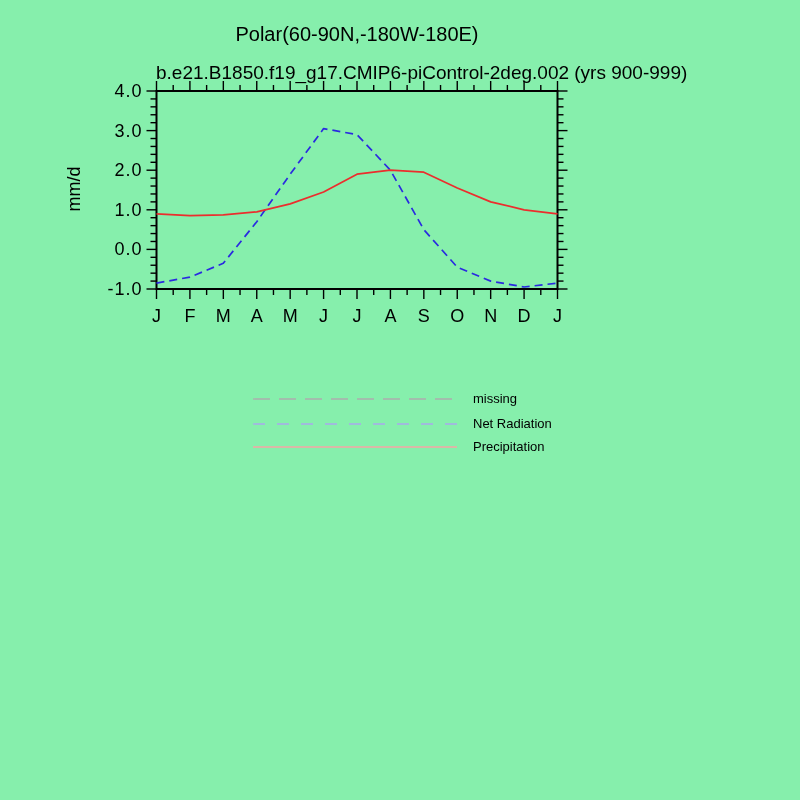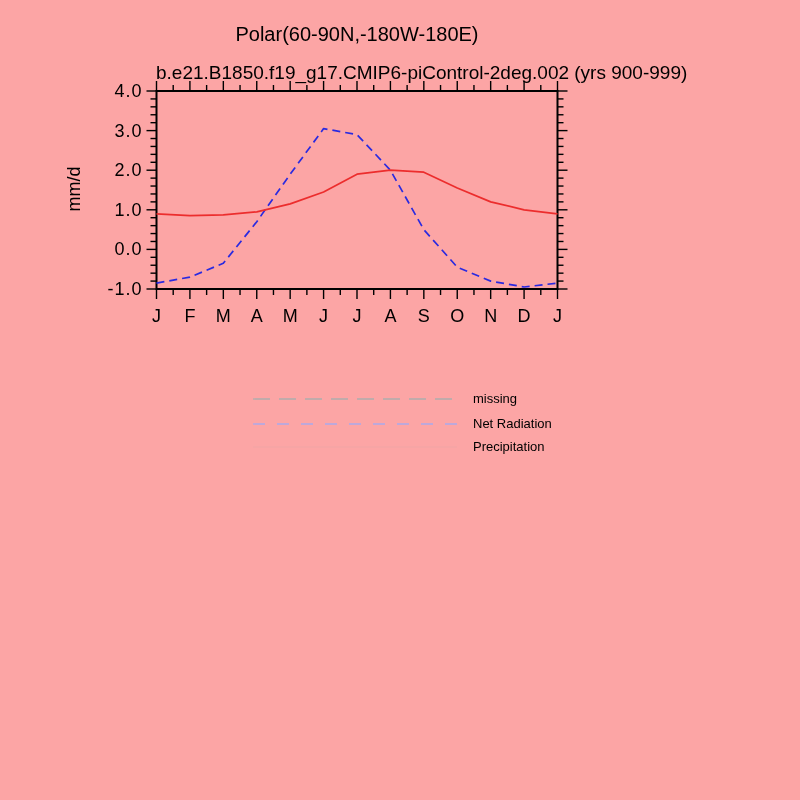--- a/index.html
+++ b/index.html
@@ -7,21 +7,21 @@
     padding: 0;
     background: #ffffff;
     width: 800px;
     height: 800px;
     font-family: "Liberation Sans", "DejaVu Sans", sans-serif;
   }
   #stage {
     position: relative;
     width: 800px;
     height: 800px;
-    background: #fca5a5;
+    background: #86efac;
     overflow: hidden;
   }
   svg text {
     fill: #000000;
   }
   .title {
     font-size: 20px;
     text-anchor: middle;
   }
   .subtitle {

